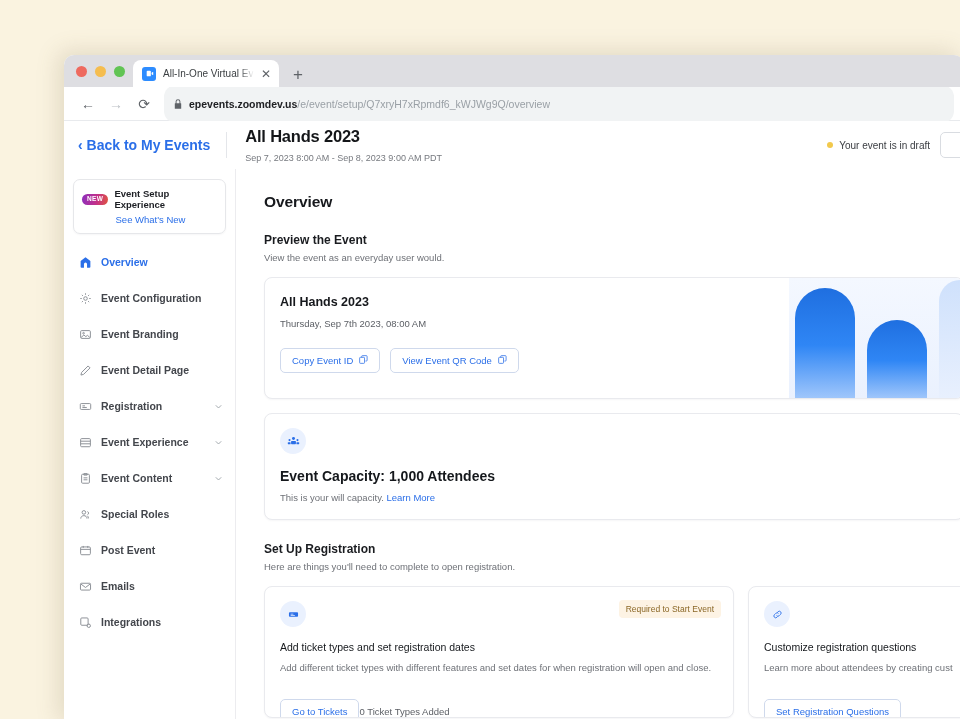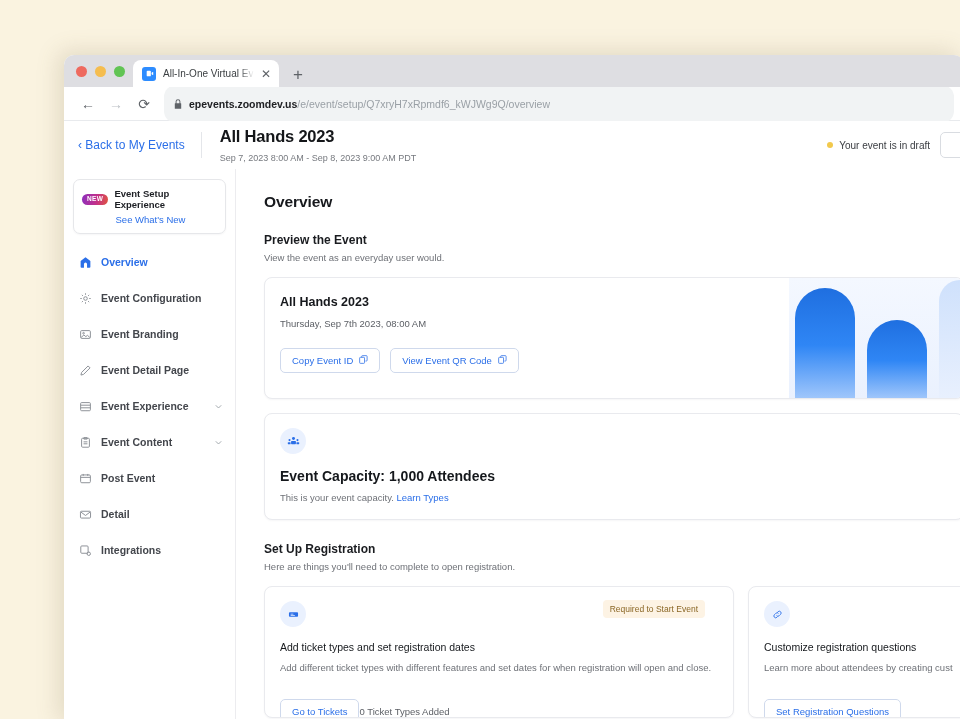--- a/index.html
+++ b/index.html
@@ -93,23 +93,24 @@
 
   
   #app-header {
     height: 48px;
     background: #ffffff;
     display: flex; align-items: center;
     padding: 0 0 0 14px;
     position: relative;
   }
   #back-link {
-    font-size: 12px; color: #2b6fe8;
+    font-size: 14px; color: #2b6fe8;
     white-space: nowrap;
     padding-right: 16px;
+    font-weight: bold;
   }
   .hdr-divider { width:1px; height:26px; background:#e4e6ea; }
   #event-title-block { padding-left: 18px; }
   #event-title { font-size: 16.5px; font-weight: 700; color: #141619; letter-spacing:-0.2px; line-height: 1.15; }
   #event-daterange { font-size: 9px; color: #76797f; margin-top: 8px; }
   #header-right {
     position: absolute; right: 0; top: 0; height: 48px;
     display: flex; align-items: center; gap: 10px;
     padding-right: 0;
   }
@@ -238,21 +239,21 @@
     border-radius: 8px;
     box-shadow: 0 1px 2px rgba(16,24,40,0.04);
     padding: 14px 15px 0 15px;
     position: relative;
     height: 132px;
     overflow: hidden;
   }
   #reg-card-tickets { width: 470px; flex: 0 0 470px; }
   #reg-card-questions { width: 260px; flex: 0 0 260px; }
   .reg-badge {
-    position: absolute; right: 28px; top: 13px;
+    position: absolute; right: 12px; top: 13px;
     background: #fdf3e4;
     color: #8a6726;
     font-size: 8.5px;
     border-radius: 4px;
     padding: 4px 7px;
     white-space: nowrap;
   }
   .reg-title { font-size: 10.5px; font-weight: 400; color: #15181c; margin-top: 14px; }
   .reg-desc { font-size: 9.5px; color: #6e7177; margin-top: 8px; line-height: 1.45; }
   .reg-footer { display: flex; align-items: center; justify-content: flex-start; margin-top: 24px; }
@@ -355,20 +356,34 @@
 
       <div class="nav-item">
         <span class="nav-icon">
             <svg width="13" height="13" viewBox="0 0 16 16" fill="none" stroke="currentColor" stroke-width="1.2">
               <path d="M11.2 2.4 13.6 4.8 5.6 12.8 2.4 13.6l.8-3.2 8-8z"></path>
             </svg>
           </span>
         <span class="nav-label">Event Detail Page</span>
       </div>
 
+      <div class="nav-item">
+        <span class="nav-icon">
+            <svg width="13" height="13" viewBox="0 0 16 16" fill="none" stroke="currentColor" stroke-width="1.2">
+              <rect x="1.6" y="4.4" width="12.8" height="7.2" rx="1.2"></rect>
+              <path d="M4.2 7.2h3.2M4.2 9.2h5.4"></path>
+            </svg>
+          </span>
+        <span class="nav-label">Registration</span>
+        <span class="chevron">
+            <svg width="9" height="9" viewBox="0 0 12 12" fill="none" stroke="currentColor" stroke-width="1.2">
+              <path d="M2.4 4.4 6 8l3.6-3.6"></path>
+            </svg>
+          </span>
+      </div>
 
       <div class="nav-item">
         <span class="nav-icon">
             <svg width="13" height="13" viewBox="0 0 16 16" fill="none" stroke="currentColor" stroke-width="1.2">
               <rect x="2" y="3.2" width="12" height="10" rx="1.2"></rect>
               <path d="M2 6.4h12M2 9.6h12"></path>
             </svg>
           </span>
         <span class="nav-label">Event Experience</span>
         <span class="chevron">
@@ -386,40 +401,50 @@
             </svg>
           </span>
         <span class="nav-label">Event Content</span>
         <span class="chevron">
             <svg width="9" height="9" viewBox="0 0 12 12" fill="none" stroke="currentColor" stroke-width="1.2">
               <path d="M2.4 4.4 6 8l3.6-3.6"></path>
             </svg>
           </span>
       </div>
 
+      <div class="nav-item">
+        <span class="nav-icon">
+            <svg width="13" height="13" viewBox="0 0 16 16" fill="none" stroke="currentColor" stroke-width="1.2">
+              <circle cx="6" cy="5.4" r="2.2"></circle>
+              <path d="M2.2 13c0-2.2 1.7-3.6 3.8-3.6S9.8 10.8 9.8 13"></path>
+              <path d="M10.4 4.4a2 2 0 0 1 0 3.8M11.6 12.8c0-1.6-.5-2.6-1.4-3.2"></path>
+            </svg>
+          </span>
+        <span class="nav-label">Special Roles</span>
+      </div>
 
       <div class="nav-item">
         <span class="nav-icon">
             <svg width="13" height="13" viewBox="0 0 16 16" fill="none" stroke="currentColor" stroke-width="1.2">
               <rect x="2" y="3.6" width="12" height="9.6" rx="1.4"></rect>
               <path d="M2 6.6h12M5.2 2.4v2.4M10.8 2.4v2.4"></path>
             </svg>
           </span>
         <span class="nav-label">Post Event</span>
       </div>
 
 
       <div class="nav-item">
         <span class="nav-icon">
             <svg width="13" height="13" viewBox="0 0 16 16" fill="none" stroke="currentColor" stroke-width="1.2">
               <rect x="1.8" y="4" width="12.4" height="8.4" rx="1.2"></rect>
               <path d="m2.4 5 5.6 4.2L13.6 5"></path>
             </svg>
           </span>
-        <span class="nav-label">Detail</span>
+        <span class="nav-label">Emails</span>
       </div>
 
       <div class="nav-item">
         <span class="nav-icon">
             <svg width="13" height="13" viewBox="0 0 16 16" fill="none" stroke="currentColor" stroke-width="1.2">
               <rect x="2.2" y="2.4" width="9" height="9" rx="1.2"></rect>
               <circle cx="12" cy="12" r="2.1"></circle>
             </svg>
           </span>
         <span class="nav-label">Integrations</span>
@@ -469,21 +494,21 @@
           <svg width="13" height="13" viewBox="0 0 16 16" fill="currentColor">
               <circle cx="8" cy="4.4" r="1.8"></circle>
               <rect x="5" y="7.4" width="6" height="4" rx="0.8"></rect>
               <circle cx="3.1" cy="6.3" r="1.3"></circle>
               <circle cx="12.9" cy="6.3" r="1.3"></circle>
               <rect x="1" y="8.8" width="3.4" height="2.6" rx="0.7"></rect>
               <rect x="11.6" y="8.8" width="3.4" height="2.6" rx="0.7"></rect>
             </svg>
         </div>
         <div id="capacity-title">Event Capacity: 1,000 Attendees</div>
-        <div id="capacity-sub"><span>This is your event capacity.</span> <a class="link">Learn Types</a></div>
+        <div id="capacity-sub"><span>This is your will capacity.</span> <a class="link">Learn More</a></div>
       </div>
 
       <div class="section-head">
         <div class="section-title">Set Up Registration</div>
         <div class="section-sub">Here are things you'll need to complete to open registration.</div>
       </div>
 
       <div id="reg-card-row">
 
         <div class="reg-card" id="reg-card-tickets">

